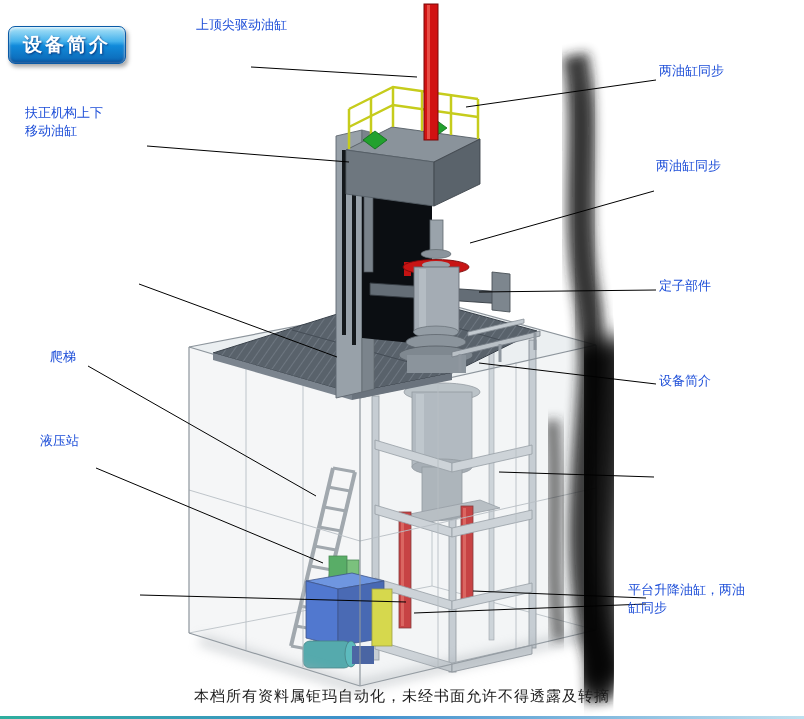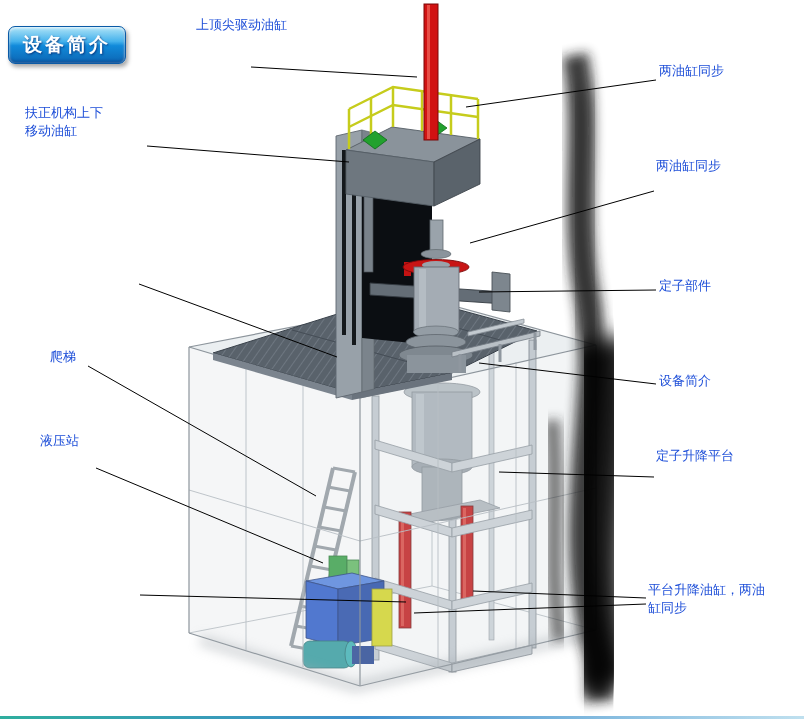--- a/index.html
+++ b/index.html
@@ -243,17 +243,17 @@
   </div>
 
   <div class="callout" style="left:196px;top:16px;width:110px">上顶尖驱动油缸</div>
   <div class="callout" style="left:659px;top:62px;width:90px">两油缸同步</div>
   <div class="callout" style="left:25px;top:104px;width:88px">扶正机构上下移动油缸</div>
   <div class="callout" style="left:656px;top:157px;width:88px">两油缸同步</div>
   <div class="callout" style="left:659px;top:277px;width:80px">定子部件</div>
   <div class="callout" style="left:50px;top:348px;width:60px">爬梯</div>
   <div class="callout" style="left:659px;top:372px;width:80px">设备简介</div>
   <div class="callout" style="left:40px;top:432px;width:70px">液压站</div>
-  <div class="callout" style="left:656px;top:447px;width:88px">定子升降平台</div>
-  <div class="callout" style="left:648px;top:581px;width:124px">平台升降油缸，两油缸同步</div>
-
+  <div class="callout" style="left:628px;top:581px;width:124px">平台升降油缸，两油缸同步</div>
+
+  <div class="footer">本档所有资料属钜玛自动化，未经书面允许不得透露及转摘</div>
   <div class="bottom-bar"></div>
 </div>
 
 </body></html>

